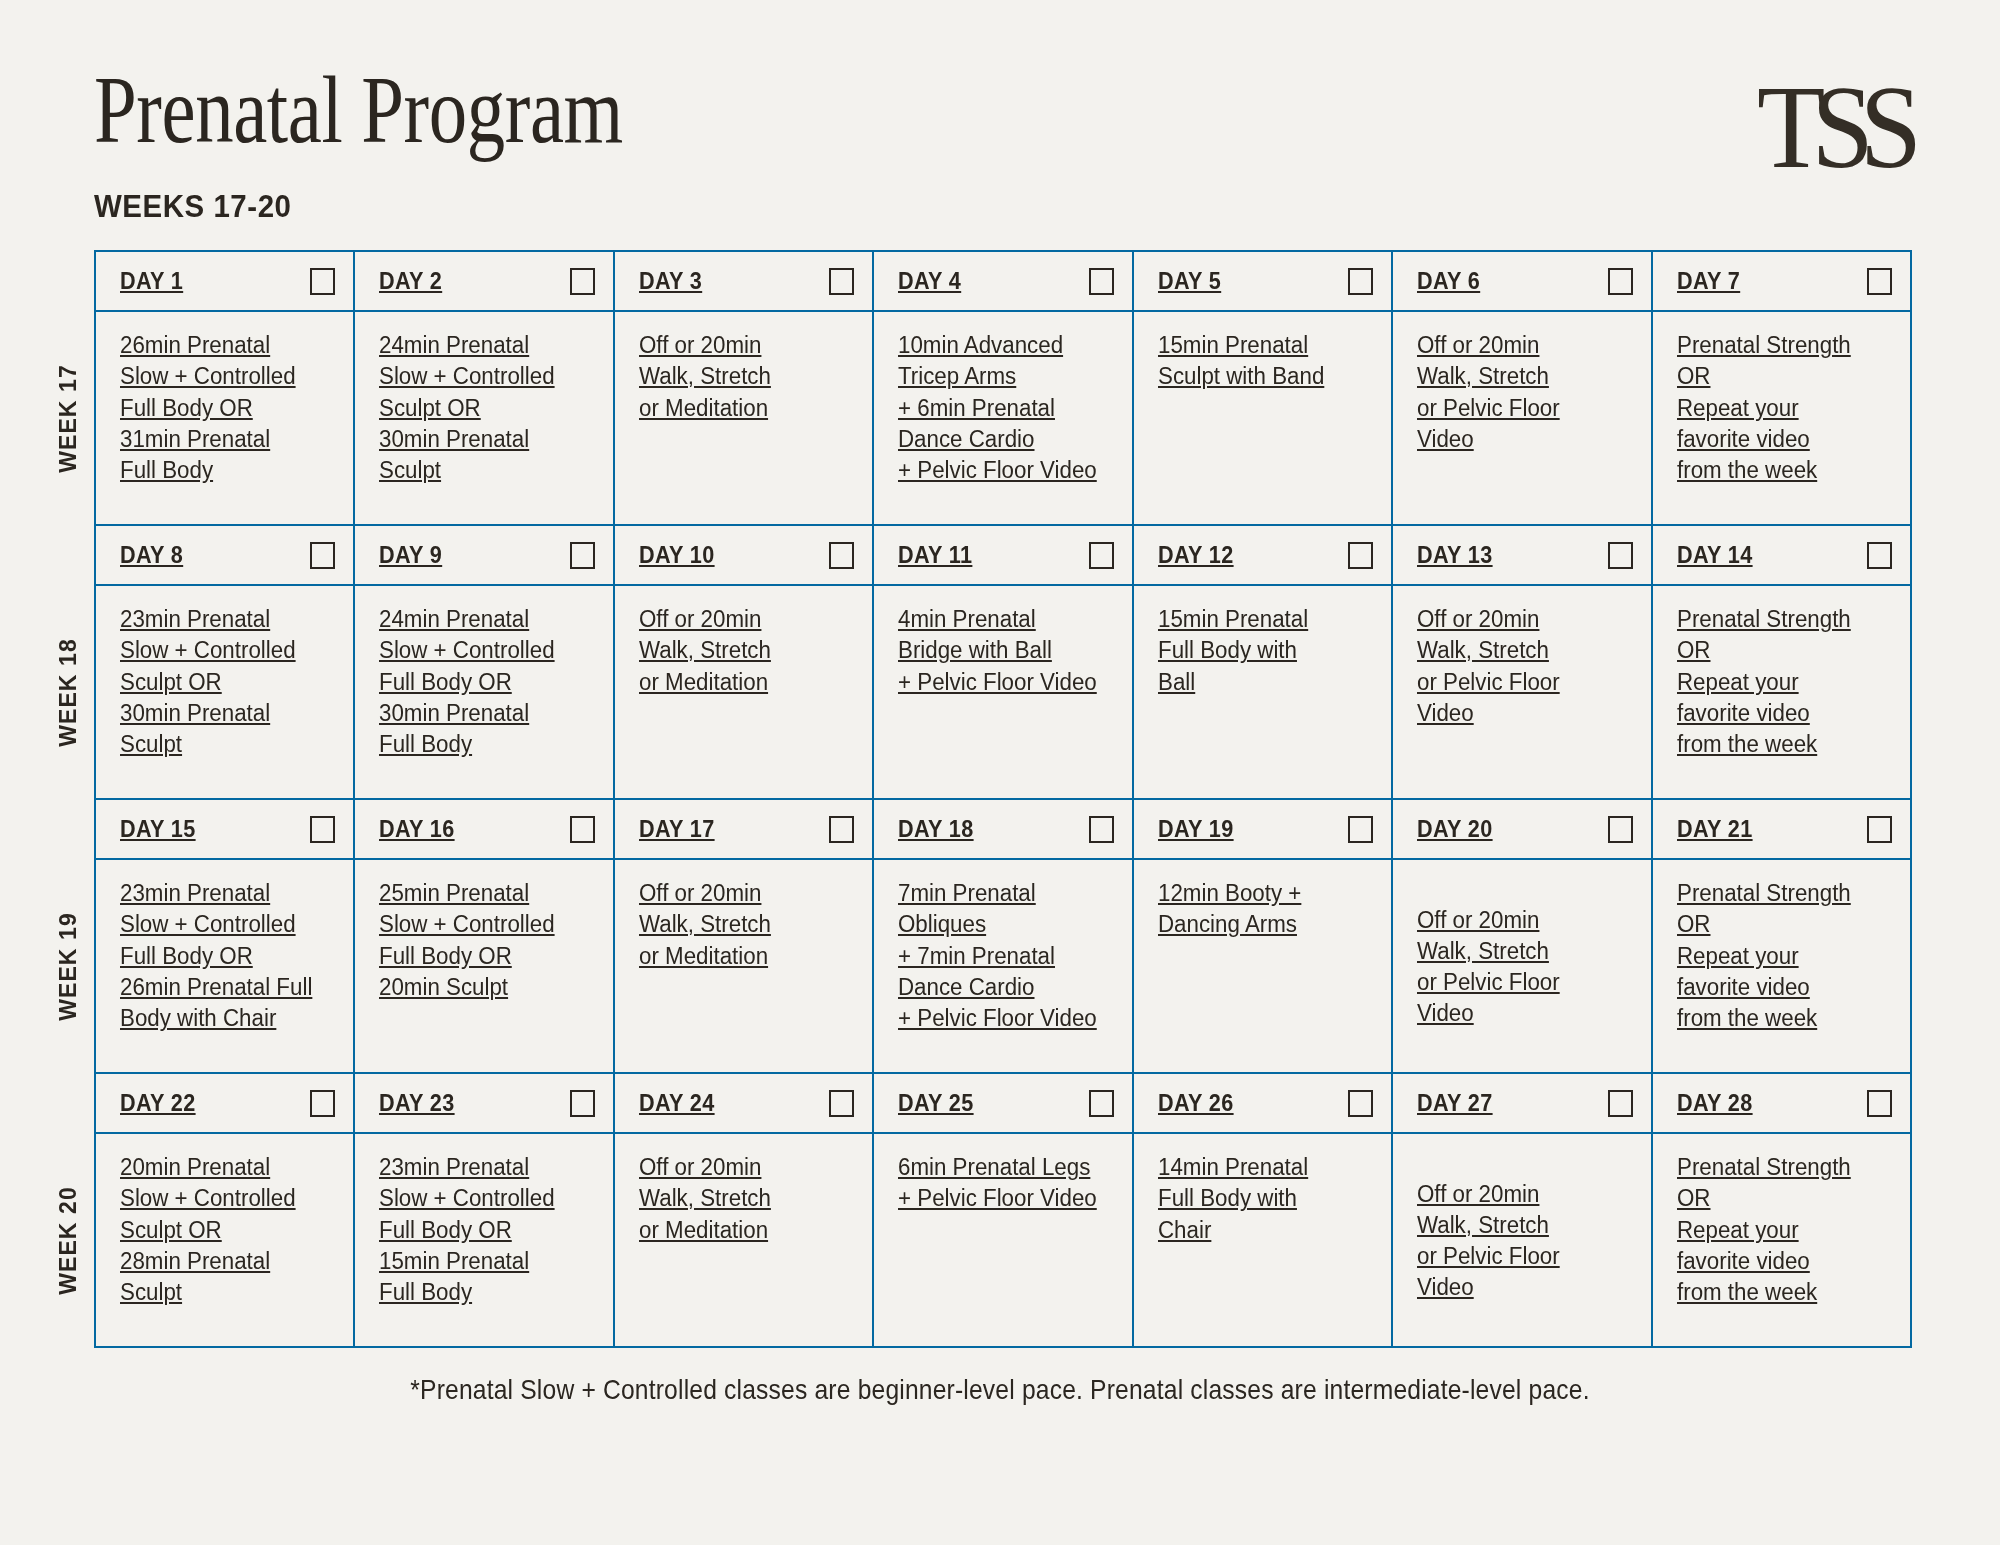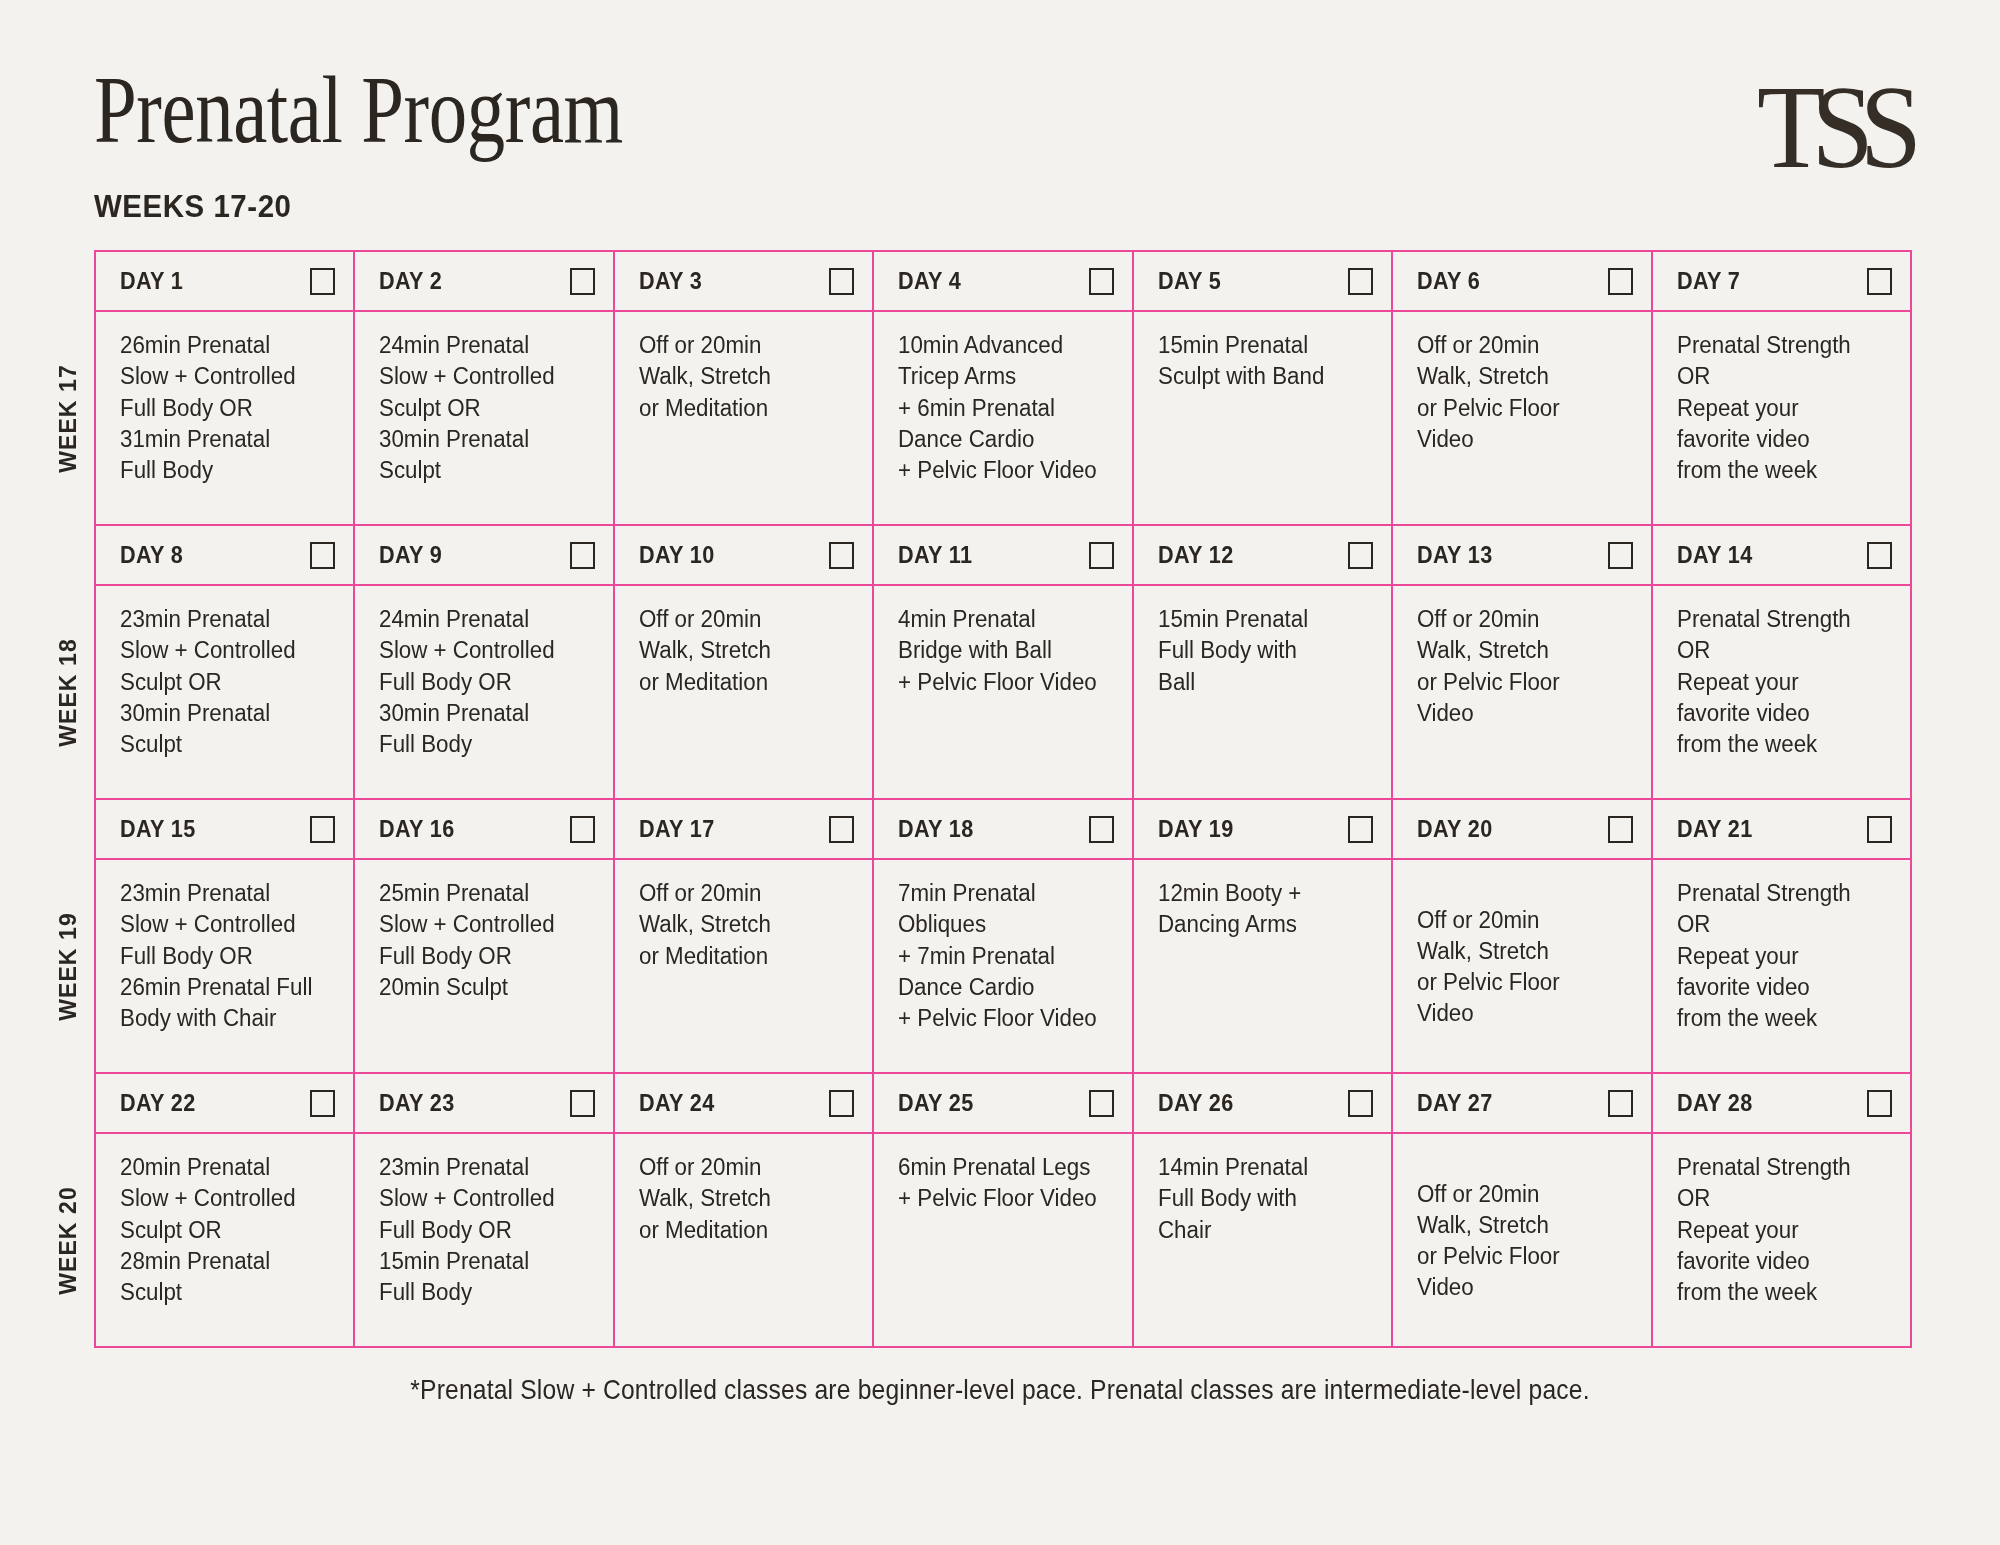--- a/index.html
+++ b/index.html
@@ -95,23 +95,24 @@
     color: #2b2620;
   }
 
   table.calendar {
     width: 100%;
     border-collapse: collapse;
     table-layout: fixed;
   }
 
   table.calendar td {
-    border: 2px solid #ec4899;
+    border: 2px solid #0369a1;
     vertical-align: top;
     padding: 0;
+    text-decoration: underline;
   }
 
   
   .day-head {
     height: 60px;
     padding: 0 18px 0 24px !important;
     vertical-align: middle !important;
   }
 
   .day-head-inner {

